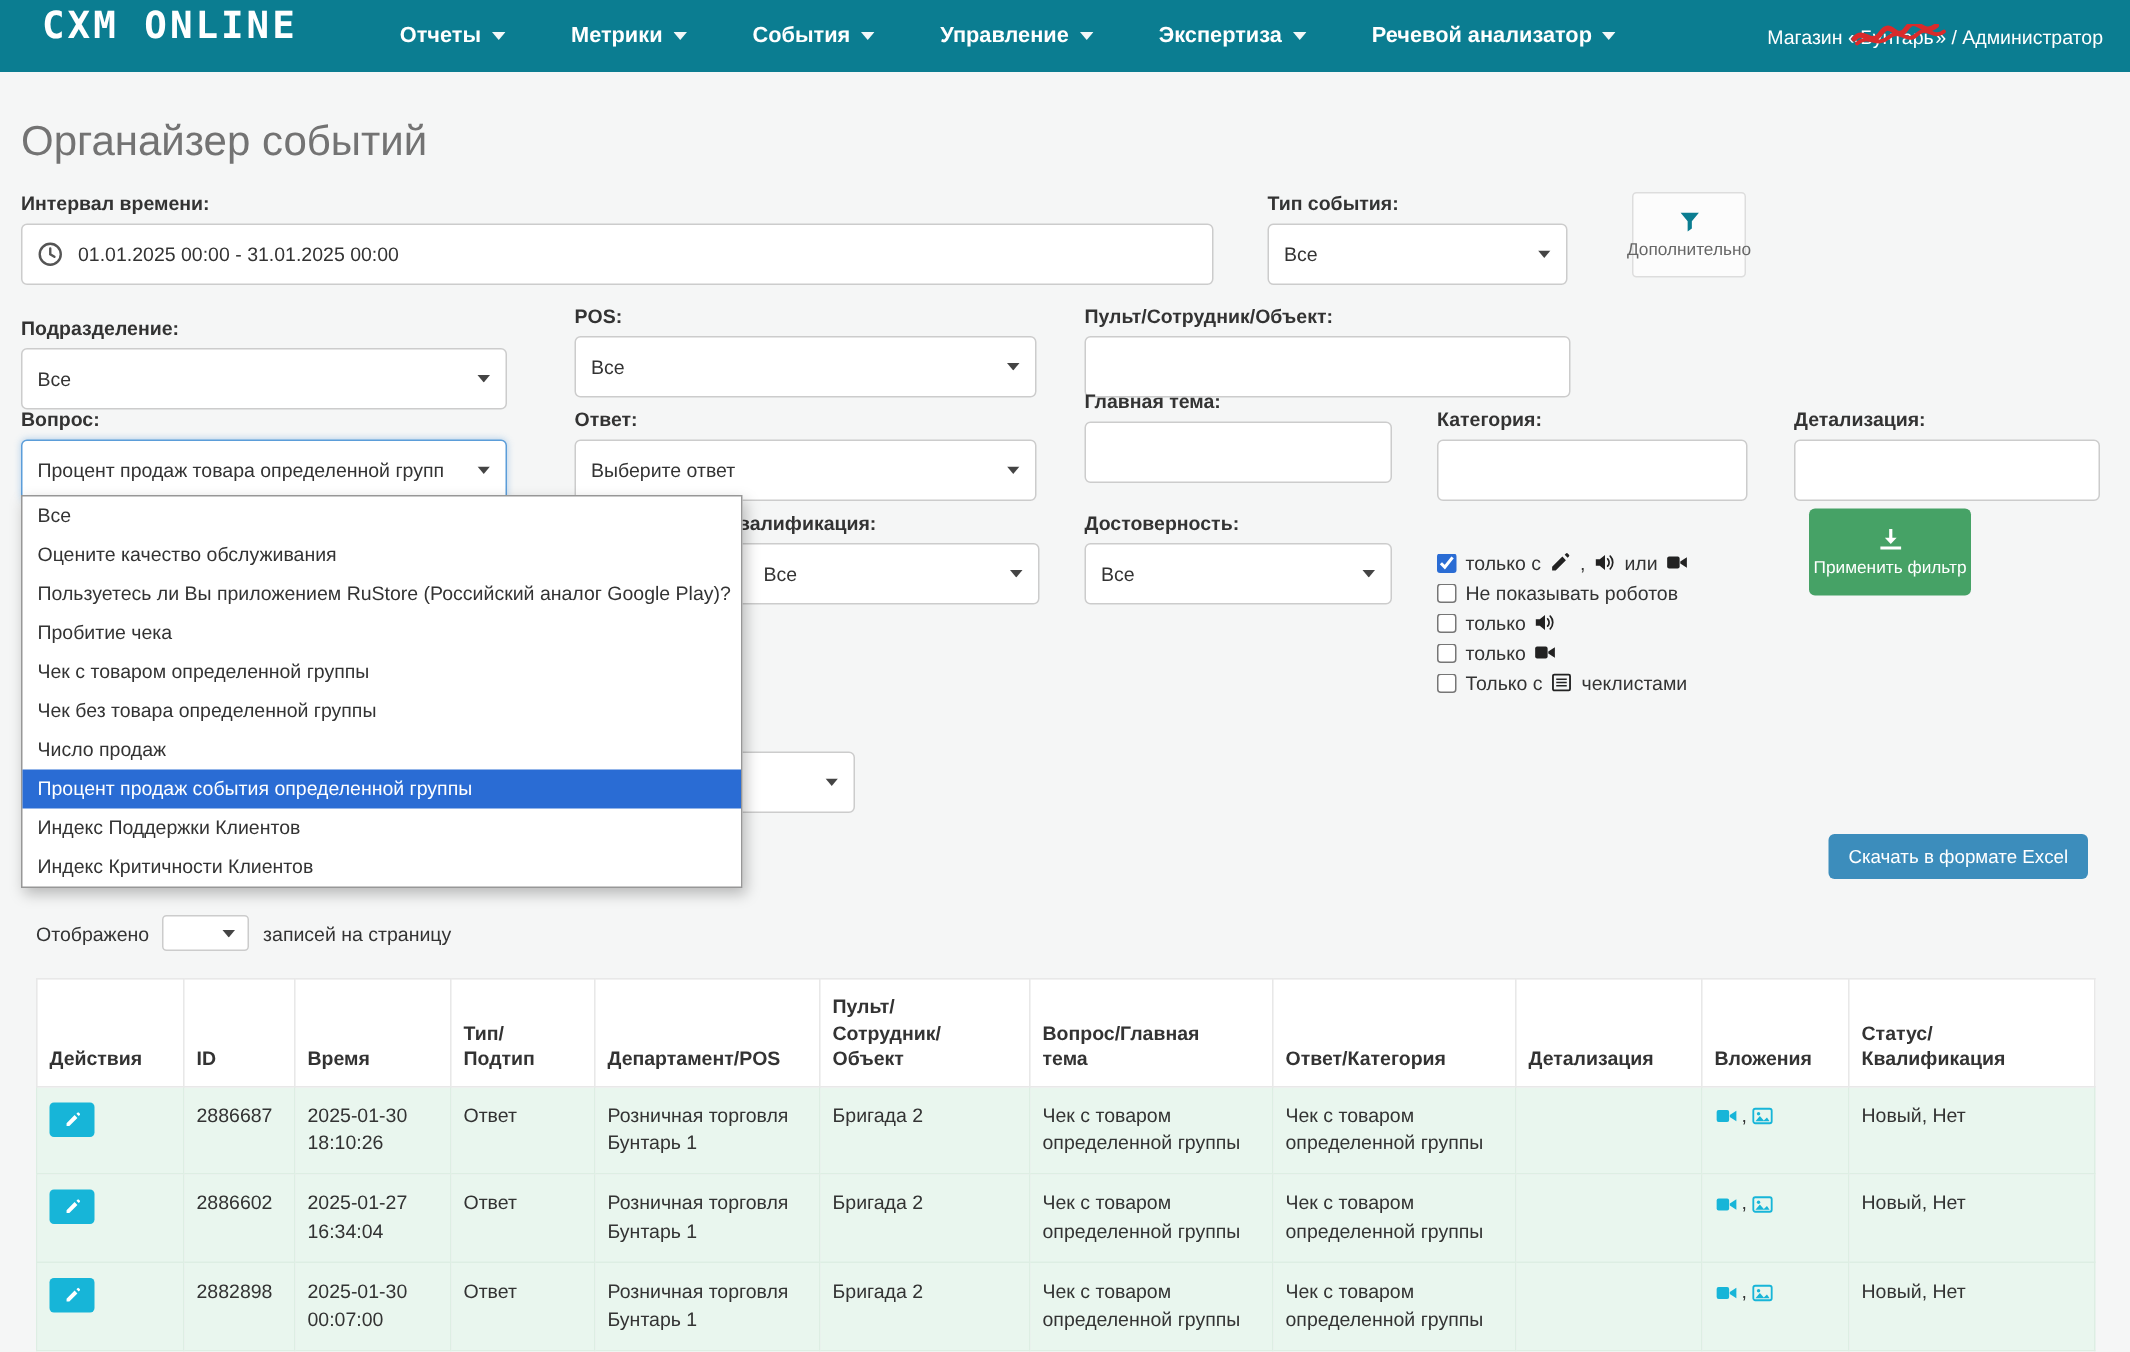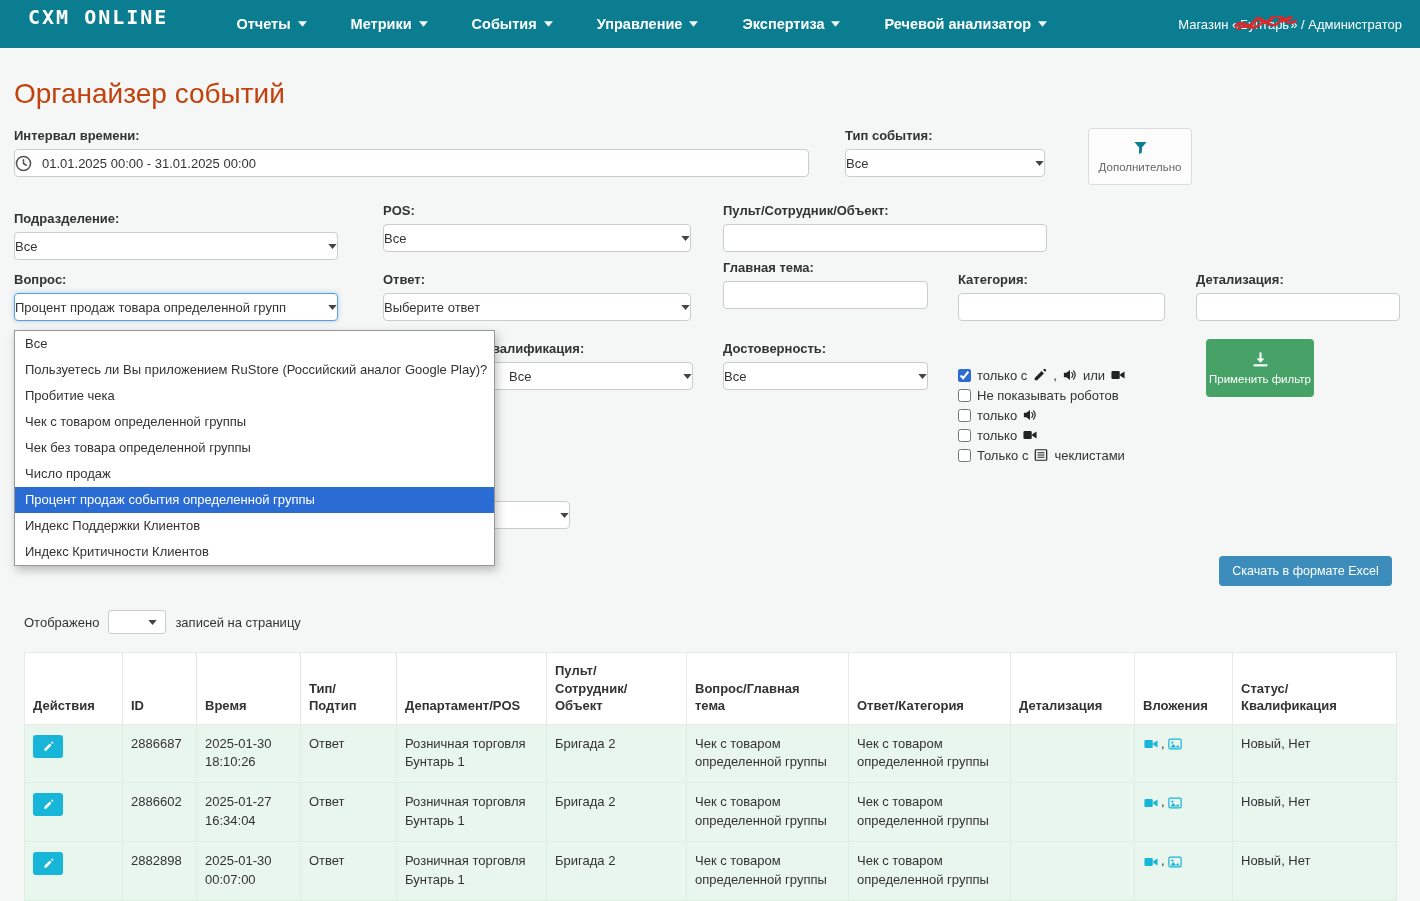--- a/index.html
+++ b/index.html
@@ -5,46 +5,46 @@
   *{box-sizing:border-box;margin:0;padding:0}
   html,body{width:1420px;height:901px}
   body{position:relative;overflow:hidden;background:#f5f6f6;
        font-family:"Liberation Sans","DejaVu Sans",sans-serif;font-size:13px;color:#333}
   svg{fill:currentColor;display:block}
 
   
   .navbar{position:absolute;left:0;top:0;right:0;height:48px;background:var(--navbar,#0b7d91);
           display:flex;align-items:center;color:#fff;z-index:30}
   .logo{margin:0 46px 15px 28px;font-family:"DejaVu Sans Mono","Liberation Mono",monospace;
-        font-size:20px;font-weight:bold;letter-spacing:2px;white-space:nowrap}
+        font-size:25px;font-weight:bold;letter-spacing:2px;white-space:nowrap}
   .menu{display:flex;list-style:none;height:100%}
   .menu li{display:flex;align-items:center;gap:7px;padding:13px 22px;font-size:14.5px;font-weight:600;cursor:pointer;white-space:nowrap}
   .menu-caret{width:9px;height:6px;opacity:.95}
   .user{margin-left:auto;margin-right:18px;font-size:13px;white-space:nowrap}
   .redacted{position:relative;display:inline-block;padding:0 1px}
   .scribble{position:absolute;left:-5px;top:-1px;width:66px;height:18px}
 
   
-  #page-title{position:absolute;left:14px;top:78px;font-size:28px;font-weight:500;color:#c2410c}
+  #page-title{position:absolute;left:14px;top:78px;font-size:28px;font-weight:500;color:#737373}
 
   .fg{position:absolute}
   .flabel{font-weight:700;font-size:13px;margin-bottom:6px;white-space:nowrap}
-  .ctl{height:28px;background:#fff;border:1px solid #ccc;border-radius:4px;display:flex;
-       align-items:center;padding:0 0;font-size:13px;color:#333;width:100%}
+  .ctl{height:41px;background:#fff;border:1px solid #ccc;border-radius:4px;display:flex;
+       align-items:center;padding:0 10px;font-size:13px;color:#333;width:100%}
   .sel{justify-content:space-between;cursor:pointer}
   .sel-text{overflow:hidden;white-space:nowrap;margin-right:6px}
   .caret{flex:0 0 auto;width:9px;height:5px;color:#444}
   .inp-wrap{gap:10px}
   .inp-wrap input{border:none;outline:none;flex:1;font-size:13px;color:#333;background:transparent}
   input.inp{outline:none}
   .clock-icn{width:17px;height:17px;color:#555;flex:0 0 auto}
 
   #g-interval{left:14px;top:128px;width:795px}
   #g-event{left:845px;top:128px;width:200px}
-  #additional{position:absolute;left:1088px;top:128px;width:104px;height:57px;background:#fcfcfc;
+  #additional{position:absolute;left:1088px;top:128px;width:76px;height:57px;background:#fcfcfc;
               border:1px solid #ddd;border-radius:3px;display:flex;flex-direction:column;
               align-items:center;justify-content:center;gap:6px;cursor:pointer}
   .funnel-icn{width:15px;height:15px;color:var(--navbar,#0b7d91)}
   .add-label{font-size:11.5px;color:#666}
 
   #g-division{left:14px;top:211px;width:324px}
   #g-pos{left:383px;top:203px;width:308px}
   #g-object{left:723px;top:203px;width:324px}
 
   #g-question{left:14px;top:272px;width:324px}
@@ -316,20 +316,21 @@
 
 <div class="ctl sel" id="hidden-select">
   <span class="sel-text"></span>
   <svg class="caret" viewBox="0 0 10 6">
       <path d="M0 0h10L5 6z"></path>
     </svg>
 </div>
 
 <div class="dropdown" id="question-dropdown">
     <div class="dd-opt">Все</div>
+    <div class="dd-opt">Оцените качество обслуживания</div>
     <div class="dd-opt">Пользуетесь ли Вы приложением RuStore (Российский аналог Google Play)?</div>
     <div class="dd-opt">Пробитие чека</div>
     <div class="dd-opt">Чек с товаром определенной группы</div>
     <div class="dd-opt">Чек без товара определенной группы</div>
     <div class="dd-opt">Число продаж</div>
     <div class="dd-opt dd-sel">Процент продаж события определенной группы</div>
     <div class="dd-opt">Индекс Поддержки Клиентов</div>
     <div class="dd-opt">Индекс Критичности Клиентов</div>
   </div>
 

